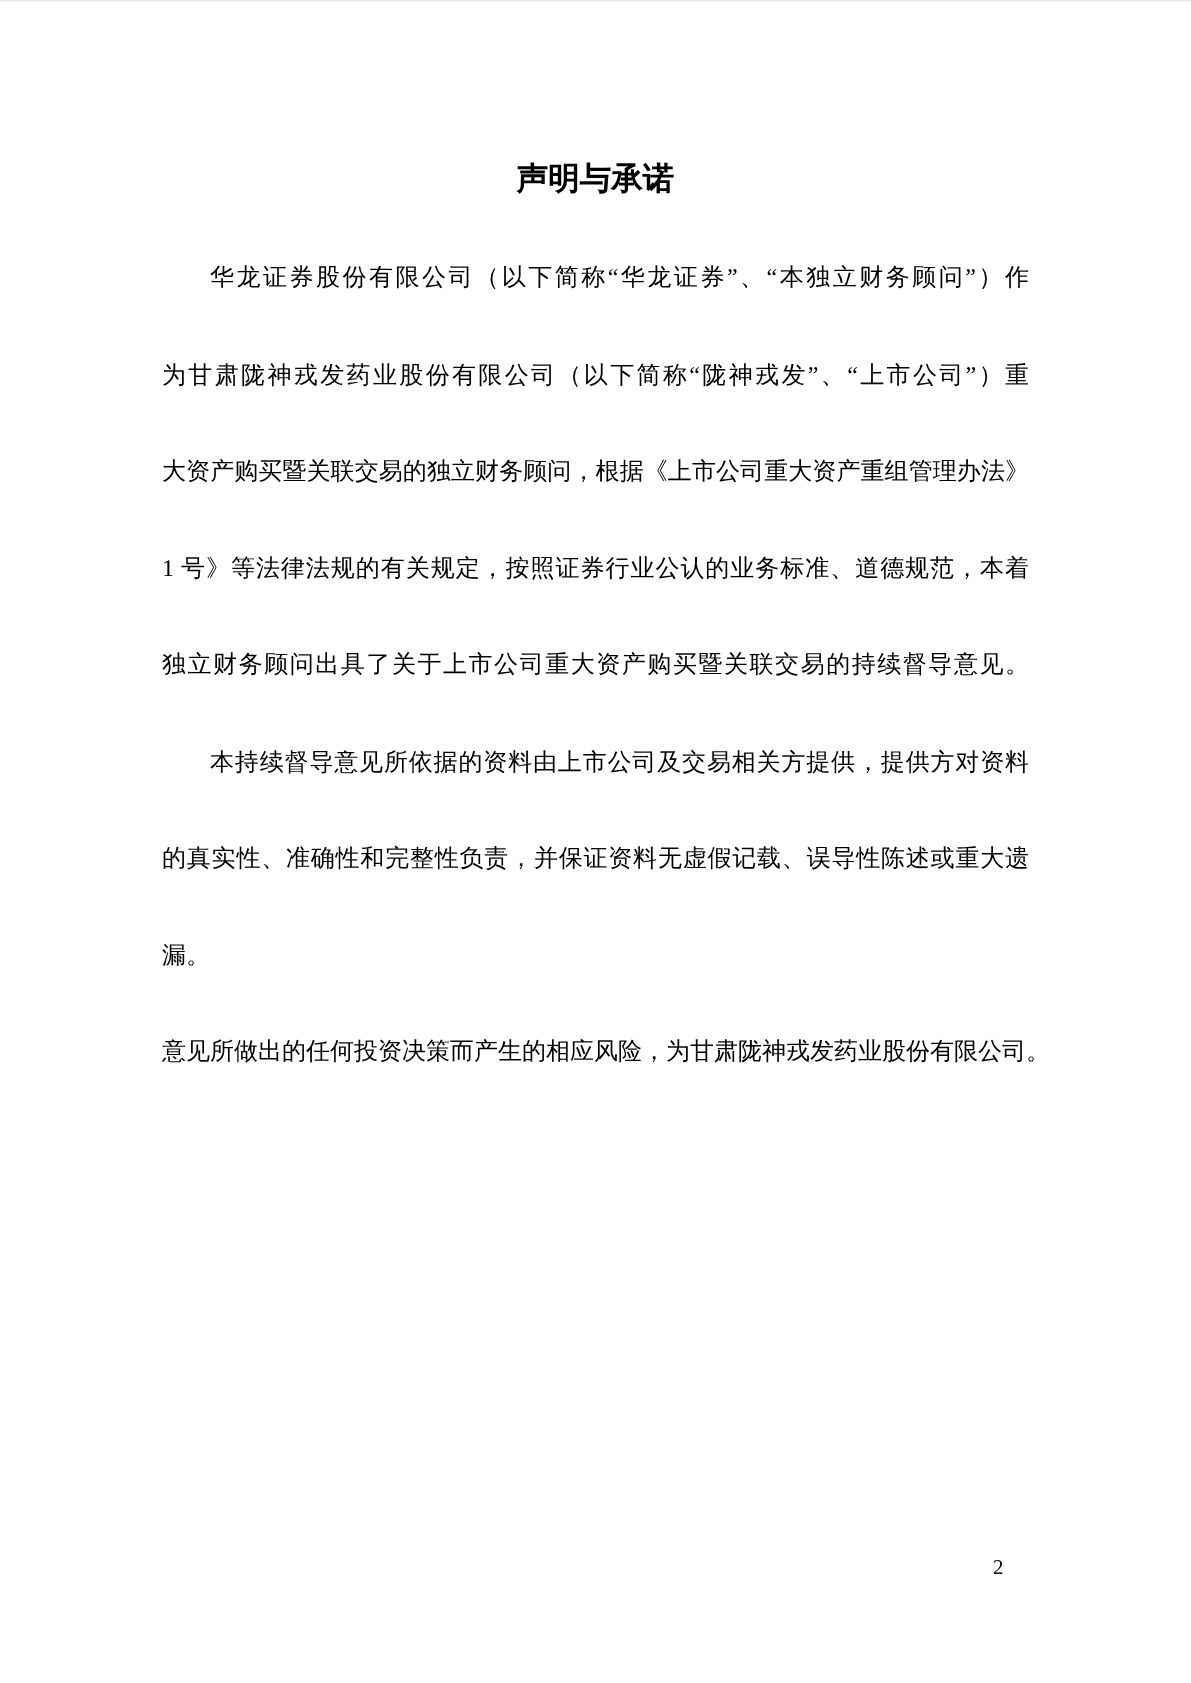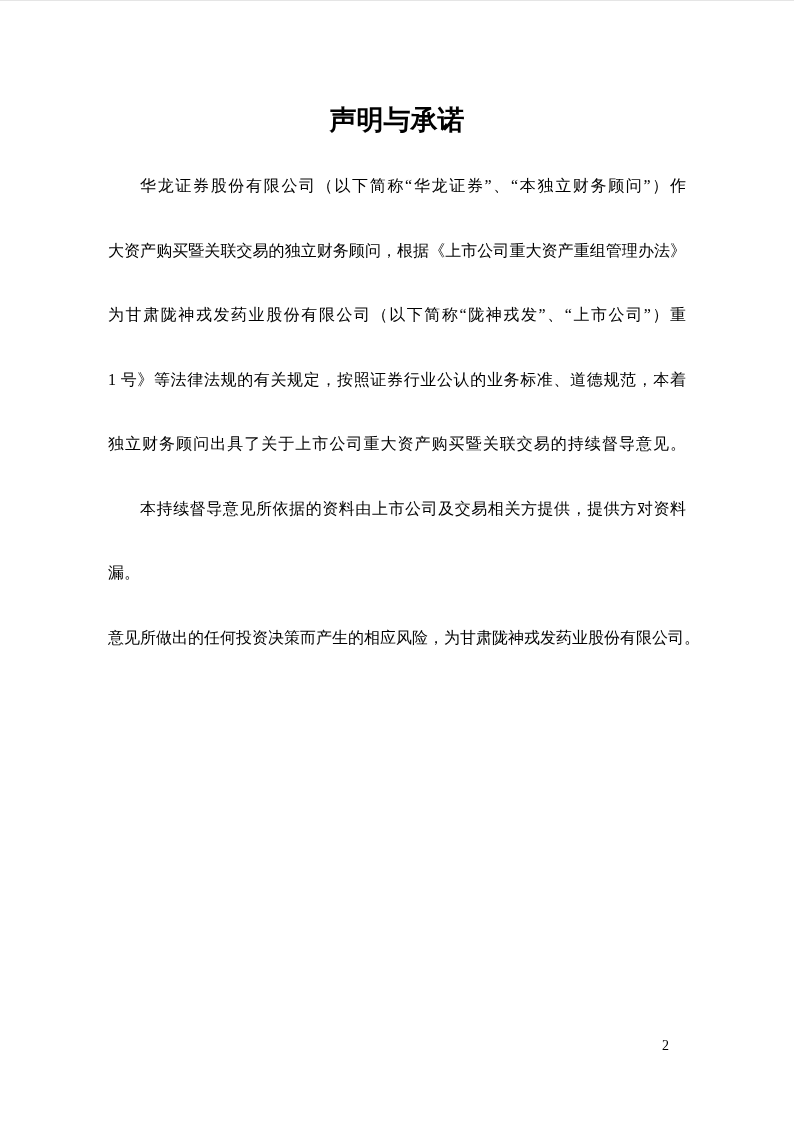--- a/index.html
+++ b/index.html
@@ -18,21 +18,21 @@
     box-sizing: border-box;
     padding: 103px 108px 0 108px;
     overflow: hidden;
     border-top: 1px solid #e5e5e5;
   }
   .title {
     margin: 0 0 20px 0;
     text-align: center;
     font-family: "Liberation Sans", "DejaVu Sans", sans-serif;
     font-weight: bold;
-    font-size: 27px;
+    font-size: 21px;
     line-height: 32px;
   }
   .doc-body {
     width: 578px;
   }
   .para {
     margin: 0 0 24px 0;
   }
   .line {
     font-size: 16px;
@@ -61,27 +61,28 @@
 </style>
 </head>
 <body>
 
 <div class="page">
   <h1 class="title">声明与承诺</h1>
 
   <div class="doc-body">
       <div class="para">
         <div class="line first">华龙证券股份有限公司（以下简称“华龙证券”、“本独立财务顾问”）作</div>
+        <div class="line">为甘肃陇神戎发药业股份有限公司（以下简称“陇神戎发”、“上市公司”）重</div>
         <div class="line">大资产购买暨关联交易的独立财务顾问，根据《上市公司重大资产重组管理办法》</div>
-        <div class="line">为甘肃陇神戎发药业股份有限公司（以下简称“陇神戎发”、“上市公司”）重</div>
         <div class="line">1 号》等法律法规的有关规定，按照证券行业公认的业务标准、道德规范，本着</div>
         <div class="line">独立财务顾问出具了关于上市公司重大资产购买暨关联交易的持续督导意见。</div>
       </div>
       <div class="para">
         <div class="line first">本持续督导意见所依据的资料由上市公司及交易相关方提供，提供方对资料</div>
+        <div class="line">的真实性、准确性和完整性负责，并保证资料无虚假记载、误导性陈述或重大遗</div>
         <div class="line no-stretch">漏。</div>
       </div>
       <div class="para">
         <div class="line">意见所做出的任何投资决策而产生的相应风险，为甘肃陇神戎发药业股份有限公司。</div>
       </div>
     </div>
 
   <div class="page-number">2</div>
 </div>
 

